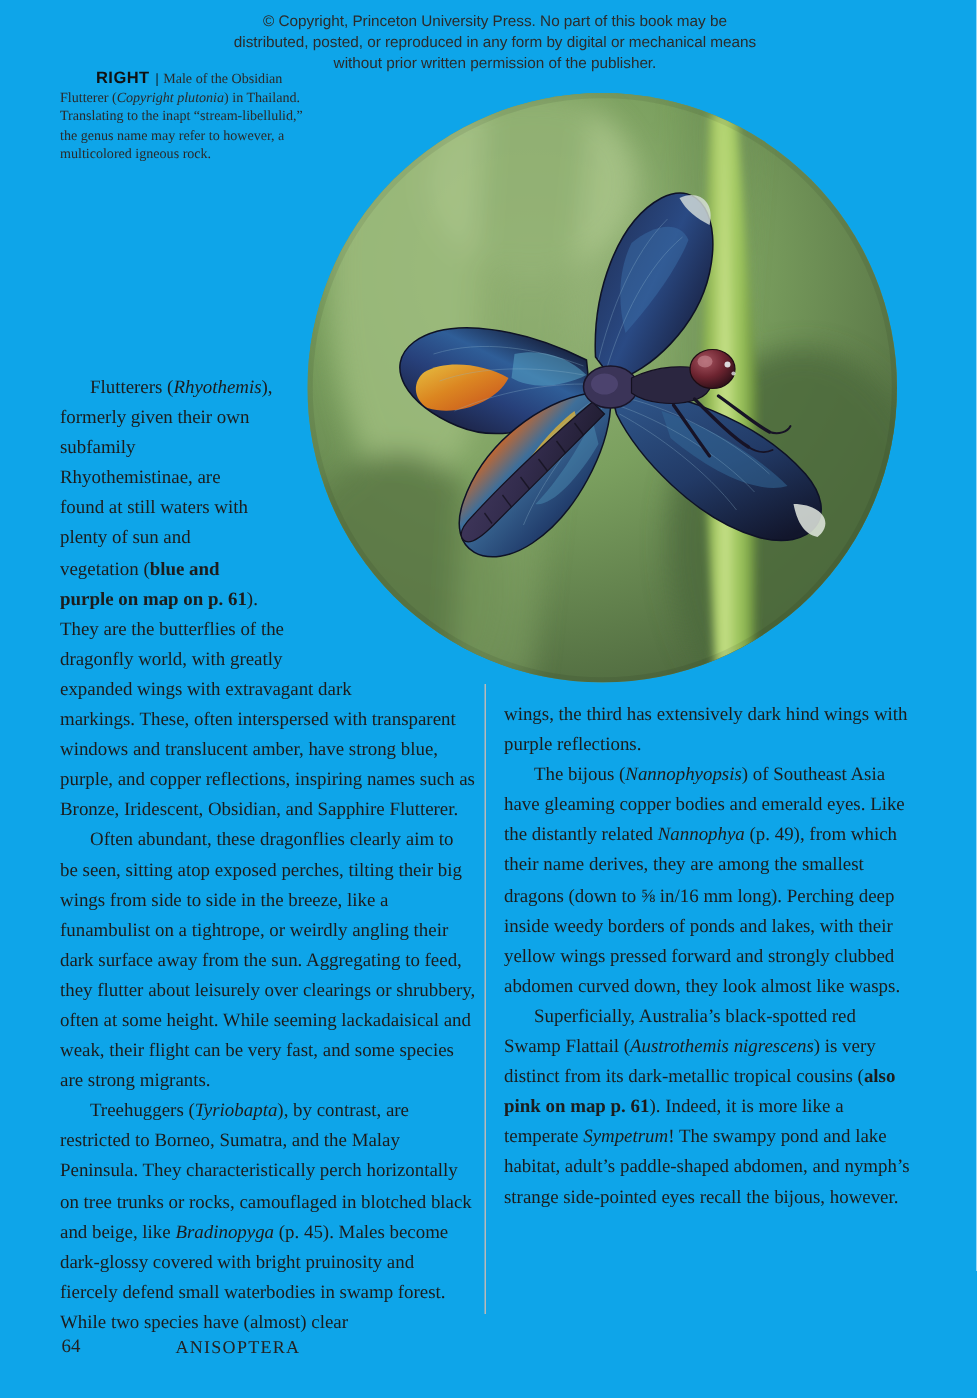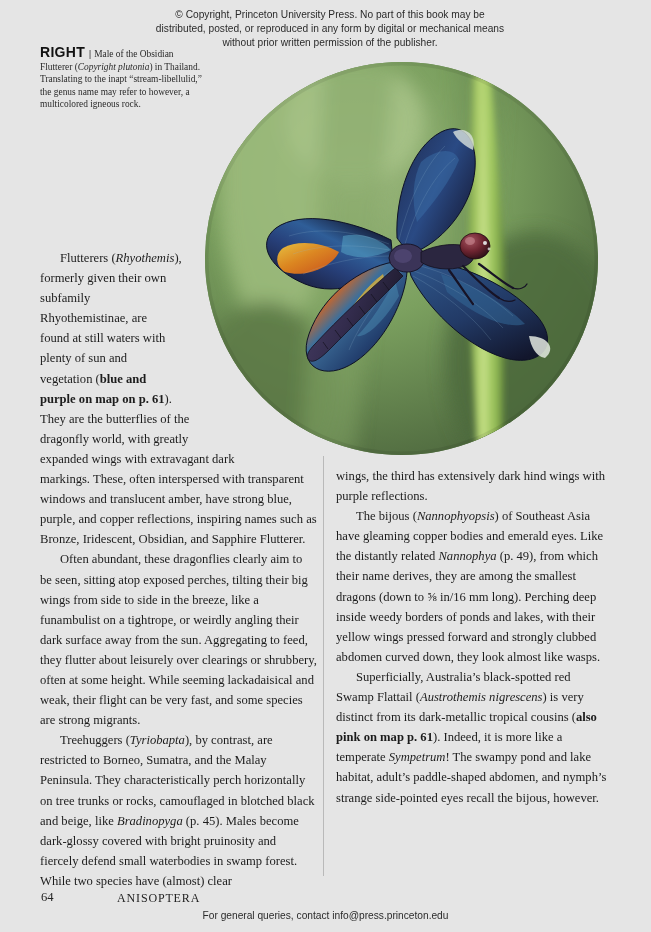--- a/index.html
+++ b/index.html
@@ -4,21 +4,21 @@
 <style>
   html, body {
     margin: 0;
     padding: 0;
     background: #ffffff;
   }
   .page {
     position: relative;
     width: 651px;
     height: 932px;
-    background: #e5e5e5;
+    background: #0ea5e9;
     overflow: hidden;
     font-family: "Liberation Serif", serif;
     color: #1a1a1a;
   }
 
   
   .copyright {
     position: absolute;
     left: 150px;
     top: 8px;
@@ -37,23 +37,24 @@
     top: 46px;
     width: 163px;
     font-family: "Liberation Serif", serif;
     font-size: 9.4px;
     line-height: 12.6px;
     color: #2a2a2a;
   }
   .caption .lbl {
     font-family: "Liberation Sans", sans-serif;
     font-weight: bold;
-    font-size: 14px;
+    font-size: 11px;
     letter-spacing: 0.3px;
     color: #111;
+    margin-left: 24px;
   }
   .caption .bar {
     display: inline-block;
     padding: 0 3px 0 4px;
     font-weight: bold;
     color: #111;
   }
   .caption i { font-style: italic; }
 
   
@@ -326,15 +327,14 @@
   <div class="col col-right">
     <div>
         <p><span>wings, the third has extensively dark hind wings with purple reflections.</span></p>
         <p class="indent"><span>The bijous (</span><i>Nannophyopsis</i><span>) of Southeast Asia have gleaming copper bodies and emerald eyes. Like the distantly related </span><i>Nannophya</i><span> (p. 49), from which their name derives, they are among the smallest dragons (down to ⅝ in/16 mm long). Perching deep inside weedy borders of ponds and lakes, with their yellow wings pressed forward and strongly clubbed abdomen curved down, they look almost like wasps.</span></p>
         <p class="indent"><span>Superficially, Australia’s black-spotted red Swamp Flattail (</span><i>Austrothemis nigrescens</i><span>) is very distinct from its dark-metallic tropical cousins (</span><b>also pink on map p. 61</b><span>). Indeed, it is more like a temperate </span><i>Sympetrum</i><span>! The swampy pond and lake habitat, adult’s paddle-shaped abdomen, and nymph’s strange side-pointed eyes recall the bijous, however.</span></p>
       </div>
   </div>
 
   <div class="folio">64</div>
   <div class="runhead">ANISOPTERA</div>
-  <div class="queries">For general queries, contact info@press.princeton.edu</div>
 
 </div>
 
 </body></html>

